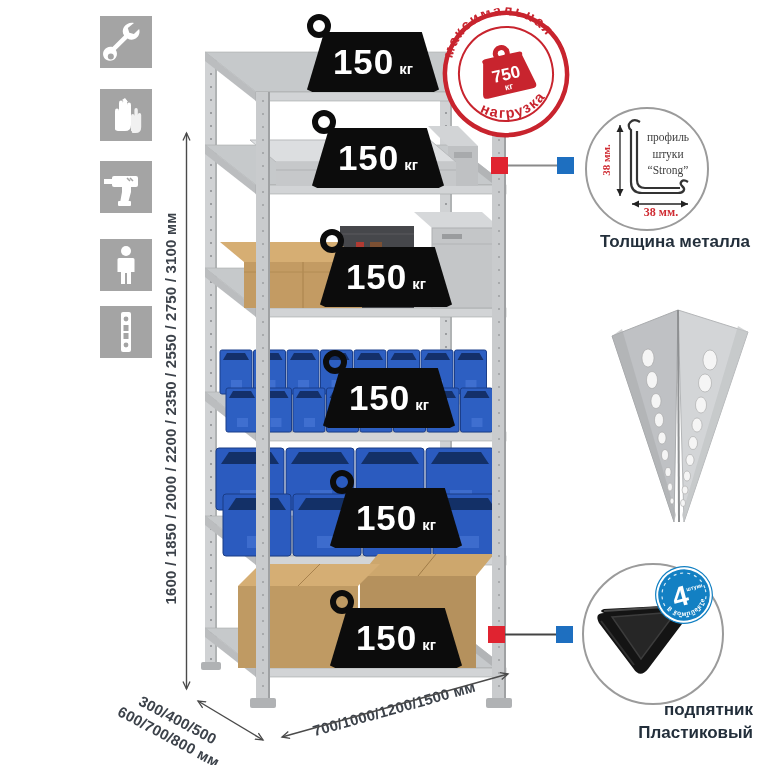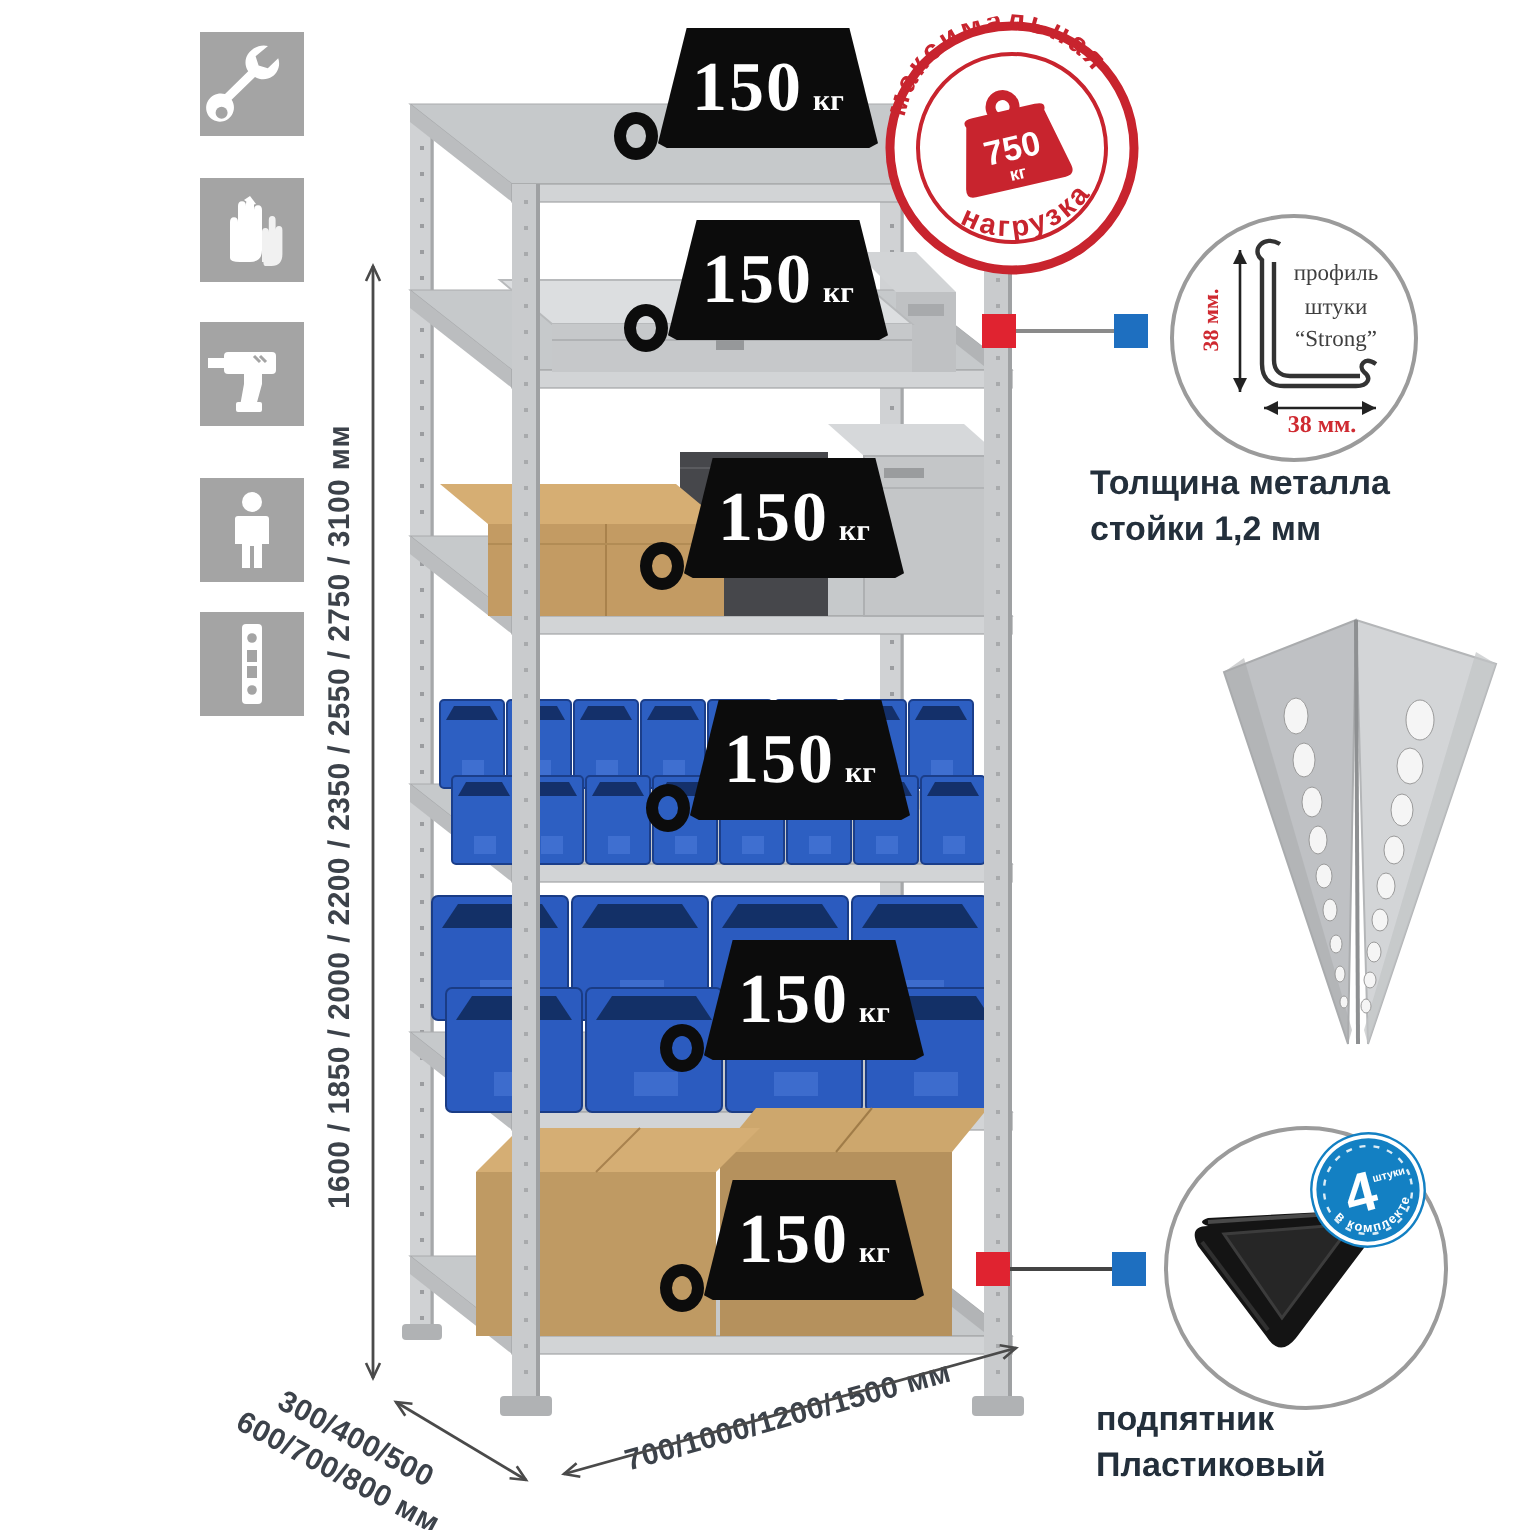--- a/index.html
+++ b/index.html
@@ -8,40 +8,40 @@
   
   .icon-box{position:absolute;left:100px;width:52px;height:52px;background:#a4a4a4;}
   .icon-box svg{position:absolute;left:0;top:0;}
   
   .dim-label{position:absolute;color:#3c424a;font-weight:bold;font-size:15px;text-align:center;
              letter-spacing:.2px;white-space:nowrap;}
   .height-label{left:-110px;top:400px;width:560px;transform:rotate(-90deg);}
   .depth-label{left:88px;top:710px;width:170px;transform:rotate(28deg);line-height:1.25;white-space:normal;}
   .width-label{left:274px;top:700px;width:240px;transform:rotate(-15.5deg);}
   
-  .weight{position:absolute;width:132px;z-index:6;display:flex;flex-direction:row;align-items:flex-end;font-family:Liberation Serif, serif;}
+  .weight{position:absolute;width:132px;z-index:6;display:flex;flex-direction:column;align-items:flex-start;}
   .weight .ring{width:12px;height:12px;border:6px solid #0c0c0c;border-radius:50%;margin-bottom:-6px;
                 position:relative;z-index:1;background:transparent;}
   .weight .body{width:132px;height:60px;background:#0c0c0c;position:relative;z-index:2;
                 clip-path:polygon(13% 0%,87% 0%,100% 96%,96% 100%,4% 100%,0% 96%);
                 display:flex;align-items:baseline;justify-content:center;}
   .weight .val{color:#fff;font-weight:bold;font-size:35px;line-height:60px;letter-spacing:1px;}
   .weight .unit{color:#fff;font-weight:bold;font-size:15px;margin-left:5px;}
   
   .stamp{position:absolute;left:440px;top:8px;width:132px;height:132px;transform:rotate(-13deg);z-index:5;}
   
   .detail-circle{position:absolute;background:#fff;border:2px solid #9b9b9b;border-radius:50%;z-index:3;}
   .profile-circle{left:585px;top:107px;width:120px;height:120px;font-family:Liberation Serif, serif;}
   .foot-circle{left:582px;top:563px;width:138px;height:138px;}
   .profile-text{position:absolute;left:48px;top:20px;width:66px;text-align:center;color:#3f3f3f;
                 font-size:11.5px;line-height:1.45;}
   .dim-red{position:absolute;color:#cf2a31;font-weight:bold;}
   .dim-red.vert{left:-8px;top:44px;width:56px;height:14px;text-align:center;font-size:11px;transform:rotate(-90deg);}
   .dim-red.horz{left:44px;top:96px;width:60px;text-align:center;font-size:12px;}
-  .caption{position:absolute;color:#232f3b;font-weight:bold;font-size:17px;text-align:left;
+  .caption{position:absolute;color:#232f3b;font-weight:bold;font-size:17px;text-align:right;
            line-height:1.35;z-index:3;}
   .thickness-caption{left:545px;top:231px;width:205px;}
   .foot-caption{left:548px;top:699px;width:205px;}
   .badge{position:absolute;left:655px;top:566px;width:58px;height:58px;z-index:4;}
   .layer{position:absolute;left:0;top:0;z-index:4;pointer-events:none;}
   .rack{position:absolute;left:190px;top:20px;z-index:1;}
   .angle-post{position:absolute;left:602px;top:296px;z-index:2;}
 </style>
 </head>
 <body>
@@ -254,21 +254,20 @@
       <div>профиль</div>
       <div>штуки</div>
       <div>“Strong”</div>
     </div>
     <span class="dim-red vert">38 мм.</span>
     <span class="dim-red horz">38 мм.</span>
   </div>
 
   <div class="caption thickness-caption">
     <div>Толщина металла</div>
-    <div>стойки 1,2 мм</div>
   </div>
 
   <svg class="angle-post" width="156" height="240" viewBox="0 0 156 240">
     <polygon points="76,14 146,36 82,226" fill="#d3d5d7" stroke="#b4b6b8" stroke-width="1"></polygon>
     <polygon points="76,14 10,40 72,226" fill="#bfc1c4" stroke="#aaacae" stroke-width="1"></polygon>
     <polygon points="10,40 20,33 74,219 72,226" fill="#a9abad" opacity=".55"></polygon>
     <polygon points="146,36 136,30 80,219 82,226" fill="#c2c4c6" opacity=".7"></polygon>
     <line x1="76" y1="14" x2="77" y2="226" stroke="#8e9092" stroke-width="2"></line>
     <g fill="#f5f5f5" stroke="#9a9a9a" stroke-width=".5">
       <ellipse cx="46" cy="62" rx="6" ry="9"></ellipse>

